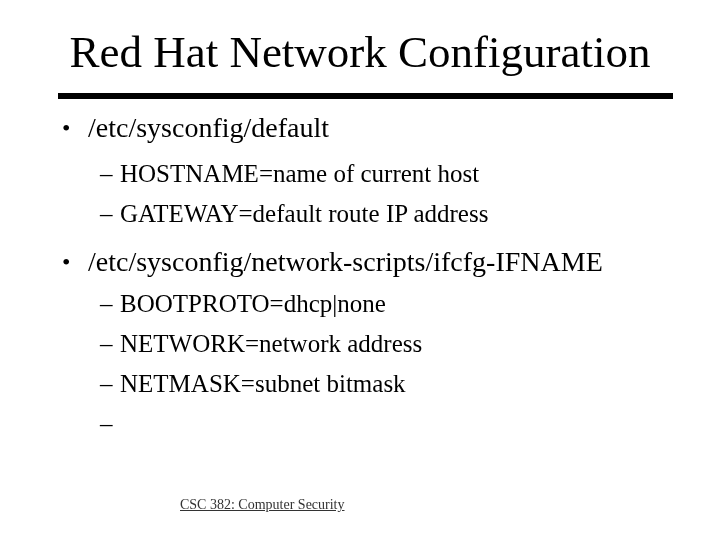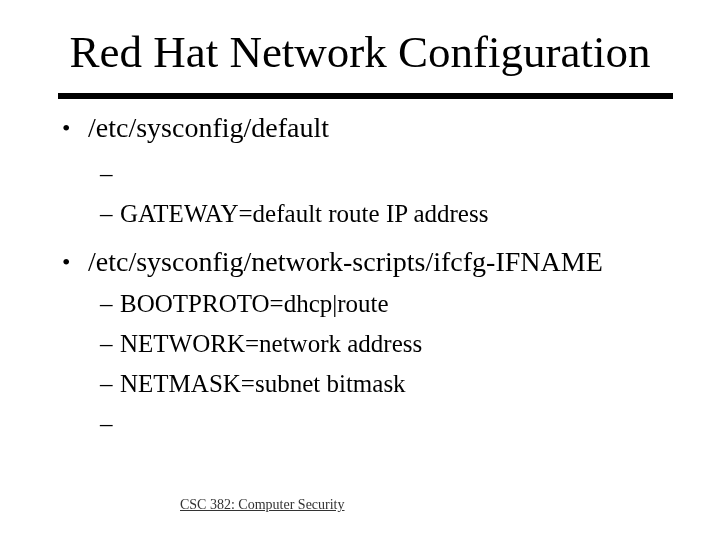--- a/index.html
+++ b/index.html
@@ -106,36 +106,37 @@
   <div class="content">
 
     <div class="bullet-row">
       <span class="marker">•</span>
       <span>/etc/sysconfig/default</span>
     </div>
 
     <div class="sub-list">
       <div class="sub-row">
         <span class="marker">–</span>
+        <span>HOSTNAME=name of current host</span>
       </div>
       <div class="sub-row">
         <span class="marker">–</span>
         <span>GATEWAY=default route IP address</span>
       </div>
     </div>
 
     <div class="bullet-row bullet-gap">
       <span class="marker">•</span>
       <span>/etc/sysconfig/network-scripts/ifcfg-IFNAME</span>
     </div>
 
     <div class="sub-list second">
       <div class="sub-row">
         <span class="marker">–</span>
-        <span>BOOTPROTO=dhcp|route</span>
+        <span>BOOTPROTO=dhcp|none</span>
       </div>
       <div class="sub-row">
         <span class="marker">–</span>
         <span>NETWORK=network address</span>
       </div>
       <div class="sub-row">
         <span class="marker">–</span>
         <span>NETMASK=subnet bitmask</span>
       </div>
       <div class="sub-row">

